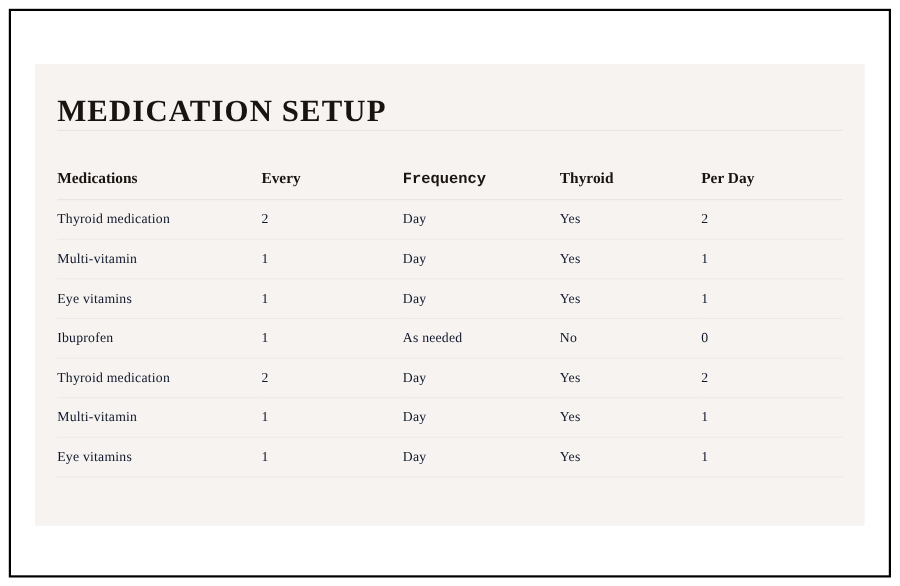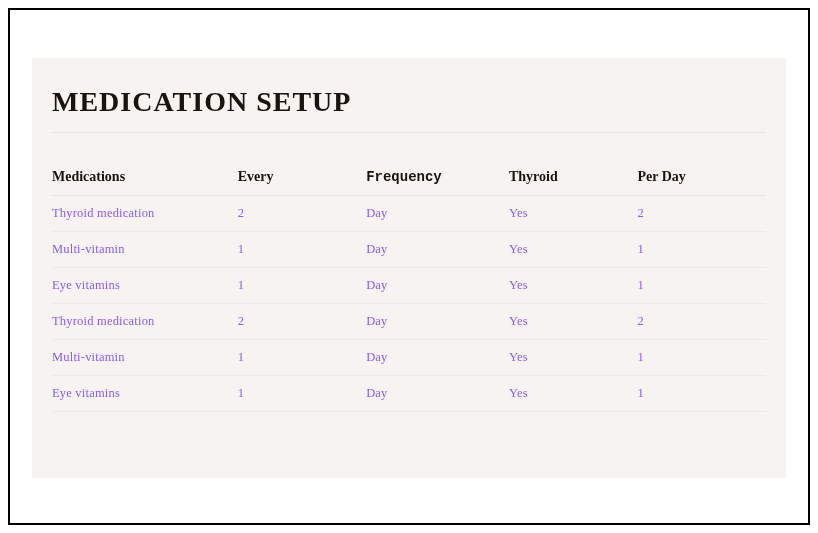--- a/index.html
+++ b/index.html
@@ -20,40 +20,39 @@
     .panel {
       background: #f6f3f0;
       padding: 28px 20px 20px 20px;
       min-height: 420px;
     }
     .title {
       font-size: 28px;
       font-weight: bold;
       letter-spacing: 1px;
       color: #1a1410;
-      padding-bottom: 14px;
       border-bottom: 1px solid #e8e4e0;
       margin-bottom: 26px;
     }
     table {
       width: 100%;
       border-collapse: collapse;
       font-size: 13px;
     }
     thead th {
       text-align: left;
       font-weight: bold;
       color: #1a1410;
       padding: 10px 8px 10px 0;
       border-bottom: 1px solid #e8e4e0;
       font-size: 14px;
     }
     tbody td {
       text-align: left;
-      color: #8b5cf6;
+      color: #0f172a;
       padding: 10px 8px 10px 0;
       border-bottom: 1px solid #eceae7;
       font-size: 12.5px;
       letter-spacing: 0.2px;
     }
     .col-med { width: 26%; margin-left: 24px; }
     .col-every { width: 18%; }
     .col-freq { width: 20%; font-family: Liberation Mono, monospace; }
     .col-active { width: 18%; }
     .col-perday { width: 18%; }
@@ -90,20 +89,27 @@
           <td>1</td>
         </tr>
         <tr>
           <td>Eye vitamins</td>
           <td>1</td>
           <td>Day</td>
           <td>Yes</td>
           <td>1</td>
         </tr>
         <tr>
+          <td>Ibuprofen</td>
+          <td>1</td>
+          <td>As needed</td>
+          <td>No</td>
+          <td>0</td>
+        </tr>
+        <tr>
           <td>Thyroid medication</td>
           <td>2</td>
           <td>Day</td>
           <td>Yes</td>
           <td>2</td>
         </tr>
         <tr>
           <td>Multi-vitamin</td>
           <td>1</td>
           <td>Day</td>

